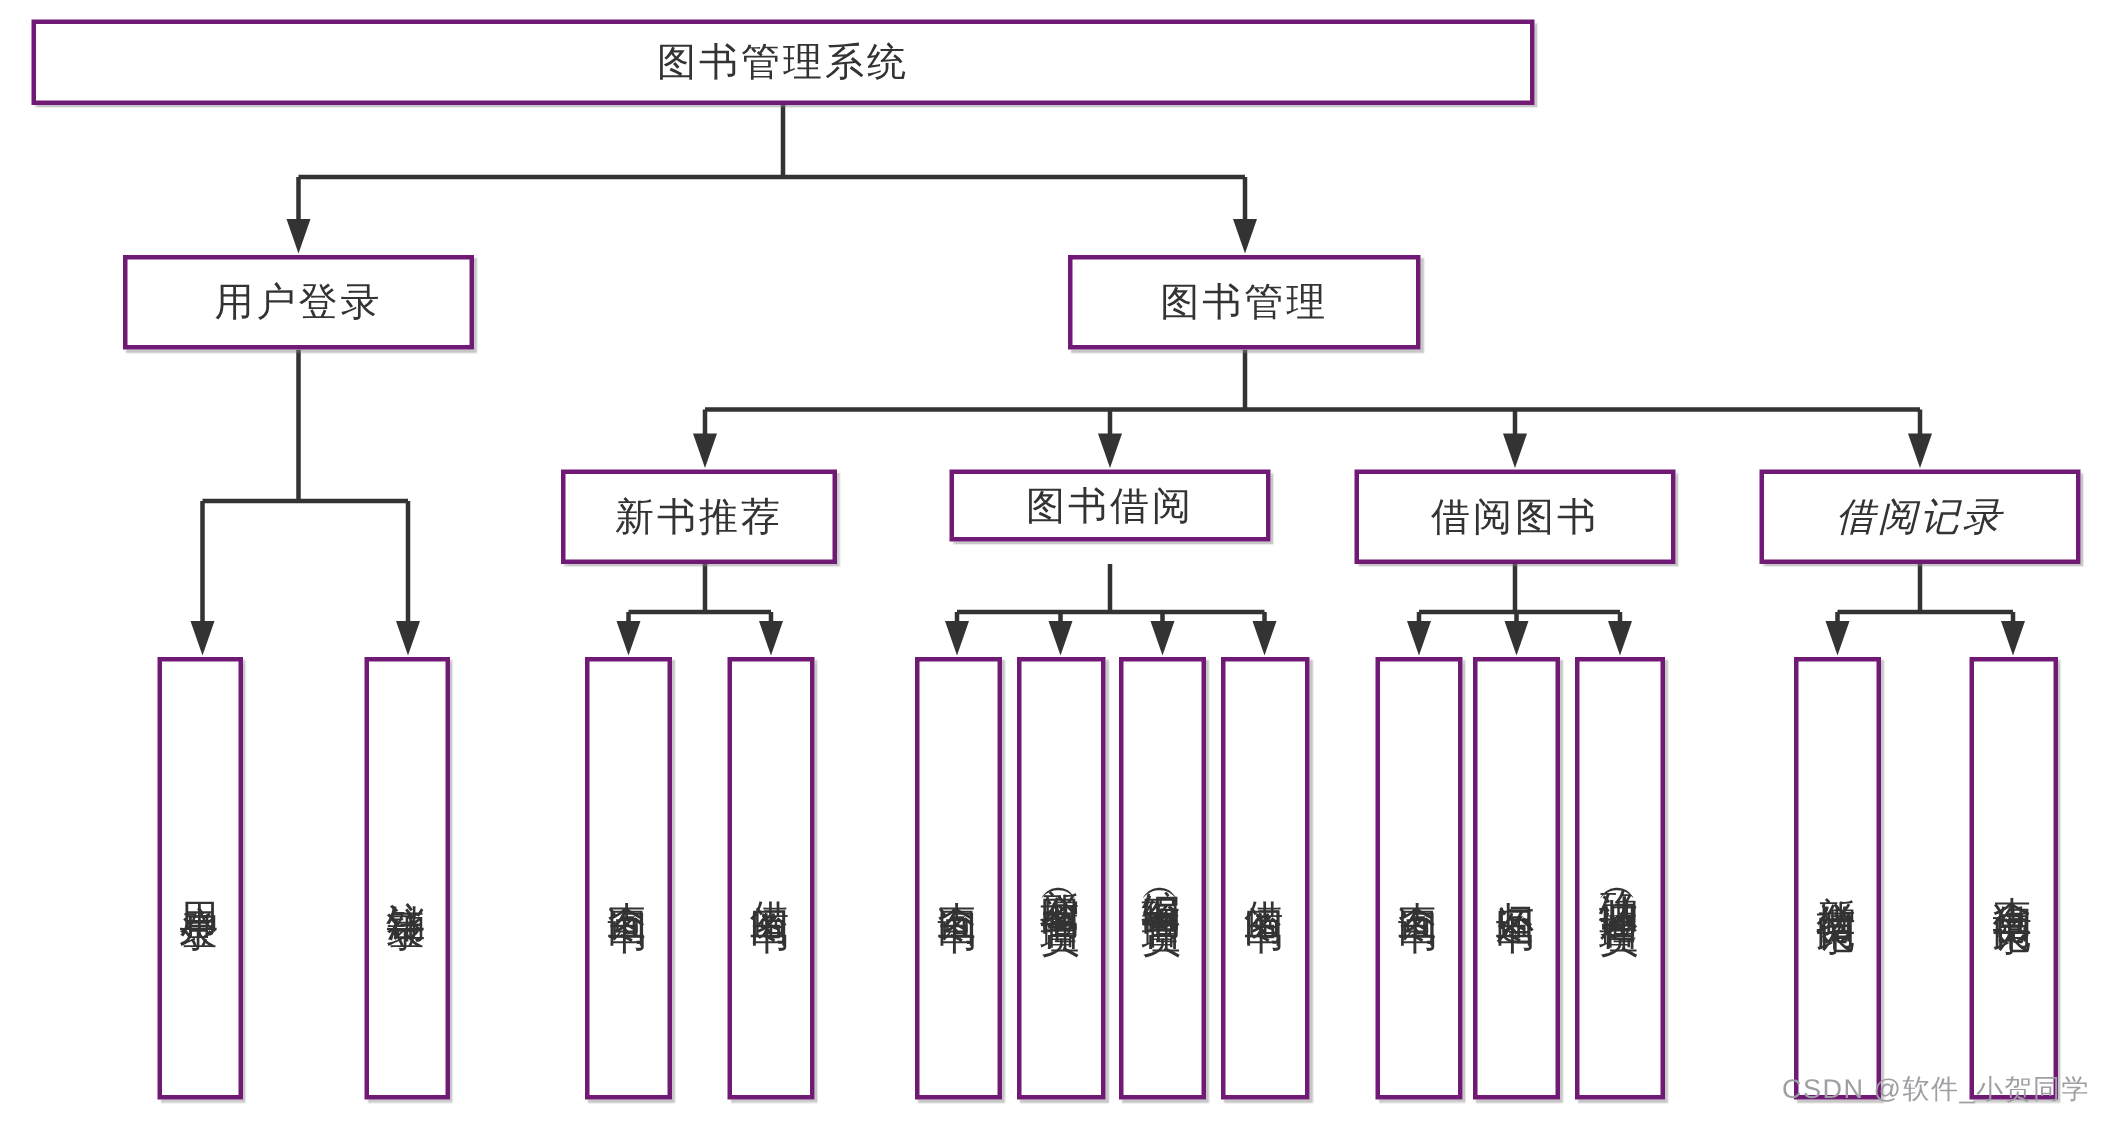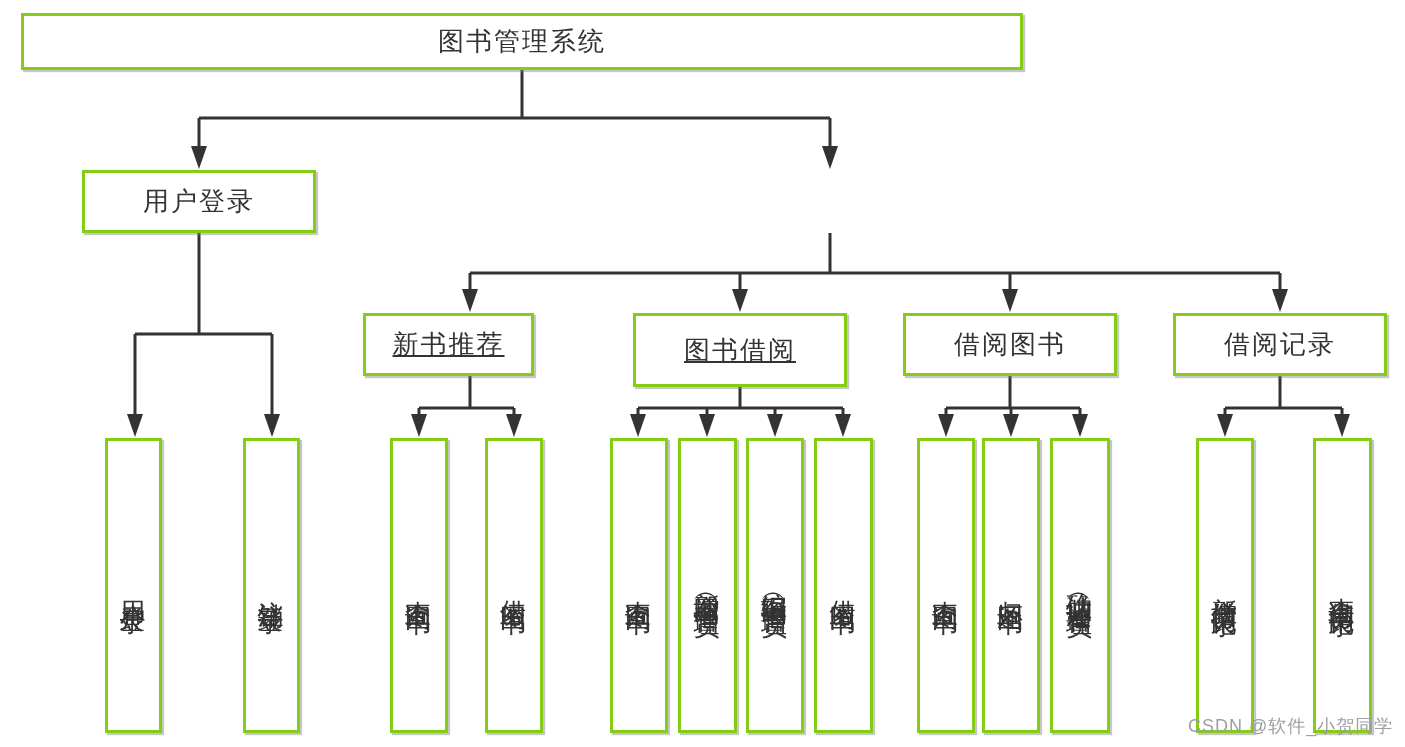--- a/index.html
+++ b/index.html
@@ -17,43 +17,43 @@
   }
   #connectors {
     position: absolute;
     left: 0; top: 0;
     width: 1405px; height: 747px;
   }
   .node {
     position: absolute;
     box-sizing: border-box;
     background: #ffffff;
-    border: 3px solid #84cc16;
+    border: 3px solid #701a75;
     box-shadow: 2px 2px 1px rgba(130,130,130,0.45);
     display: flex;
     align-items: center;
     justify-content: center;
     color: #333333;
     font-size: 26px;
     letter-spacing: 2px;
     white-space: nowrap;
   }
   .node.vertical {
     writing-mode: vertical-rl;
     text-orientation: mixed;
     letter-spacing: 3px;
   }
   
   .n-root           { left: 21px;   top: 13px;  width: 1002px; height: 57px; }
   .n-user-login     { left: 82px;   top: 170px; width: 234px;  height: 63px; }
   .n-book-mgmt      { left: 712px;  top: 170px; width: 235px;  height: 63px; }
-  .n-new-book       { left: 363px;  top: 313px; width: 171px;  height: 63px; text-decoration: underline; }
-  .n-book-borrow    { left: 633px;  top: 313px; width: 214px;  height: 74px; text-decoration: underline; }
+  .n-new-book       { left: 374px;  top: 313px; width: 184px;  height: 63px; }
+  .n-book-borrow    { left: 633px;  top: 313px; width: 214px;  height: 48px; }
   .n-current-borrow { left: 903px;  top: 313px; width: 214px;  height: 63px; }
-  .n-borrow-record  { left: 1173px; top: 313px; width: 214px;  height: 63px; }
+  .n-borrow-record  { left: 1173px; top: 313px; width: 214px;  height: 63px; font-style: italic; }
   
   .leaf { top: 438px; height: 295px; }
   .n-leaf-login          { left: 105px;  width: 57px; }
   .n-leaf-logout         { left: 243px;  width: 57px; }
   .n-leaf-query-book-1   { left: 390px;  width: 58px; }
   .n-leaf-borrow-book-1  { left: 485px;  width: 58px; }
   .n-leaf-query-book-2   { left: 610px;  width: 58px; }
   .n-leaf-add-book       { left: 678px;  width: 59px; }
   .n-leaf-edit-book      { left: 746px;  width: 58px; }
   .n-leaf-borrow-book-2  { left: 814px;  width: 59px; }
@@ -121,20 +121,21 @@
       <polygon points="1080,437 1072,414 1088,414"></polygon>
 
       <polygon points="1225,437 1217,414 1233,414"></polygon>
       <polygon points="1342,437 1334,414 1350,414"></polygon>
     </g>
   </svg>
 
   <div class="node n-root">图书管理系统</div>
 
   <div class="node n-user-login">用户登录</div>
+  <div class="node n-book-mgmt">图书管理</div>
 
   <div class="node n-new-book">新书推荐</div>
   <div class="node n-book-borrow">图书借阅</div>
   <div class="node n-current-borrow">借阅图书</div>
   <div class="node n-borrow-record">借阅记录</div>
 
   <div class="node vertical leaf n-leaf-login">用户登录</div>
   <div class="node vertical leaf n-leaf-logout">注销登录</div>
 
   <div class="node vertical leaf n-leaf-query-book-1">查询图书</div>

